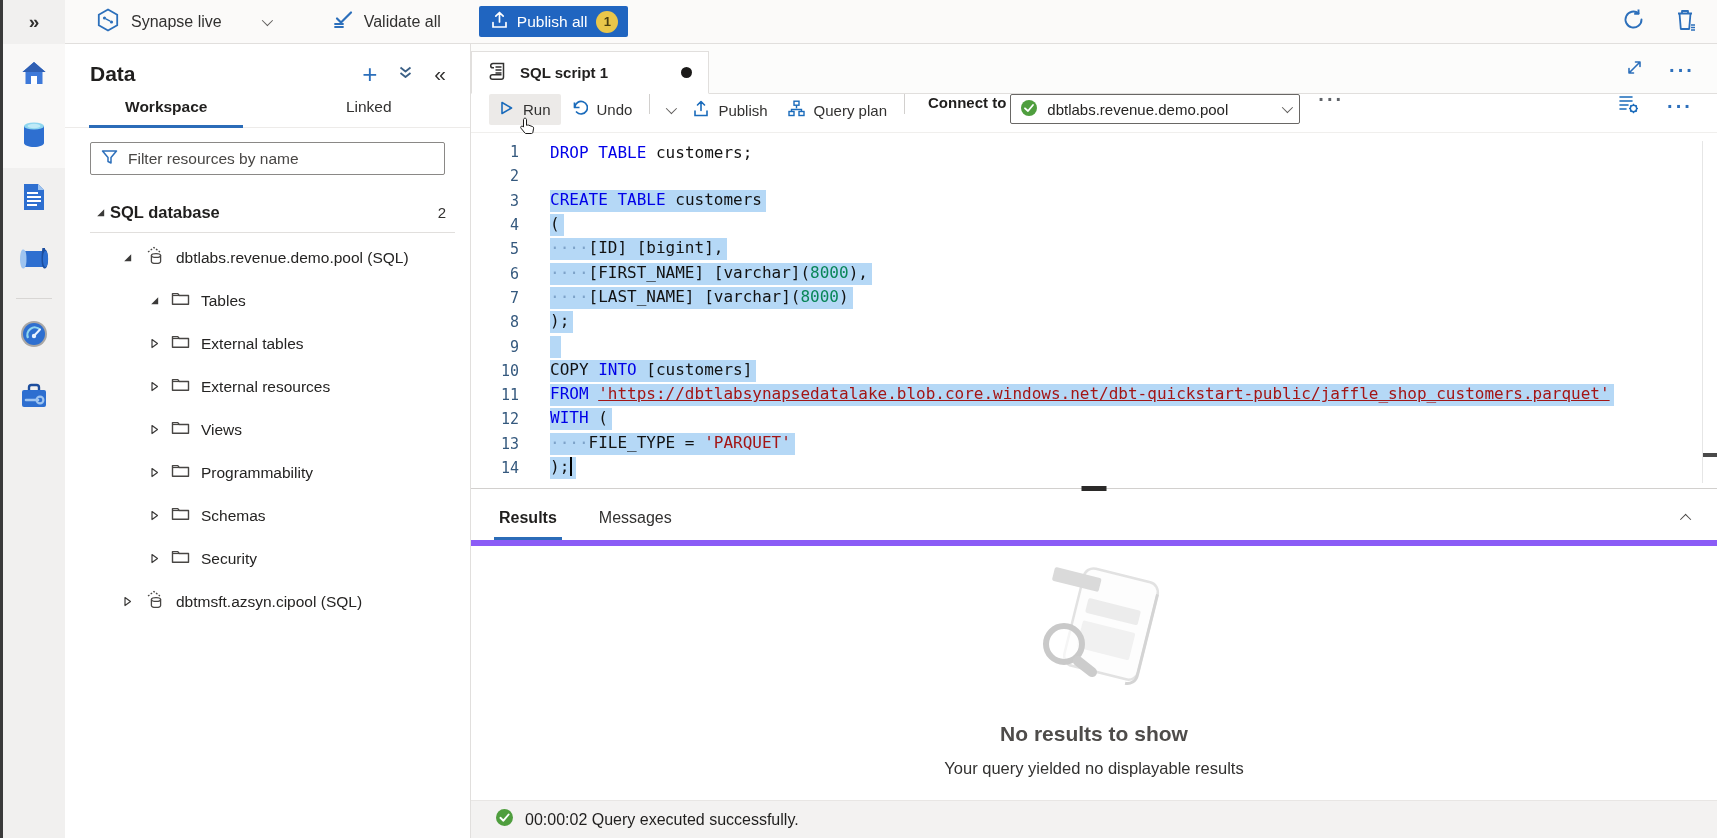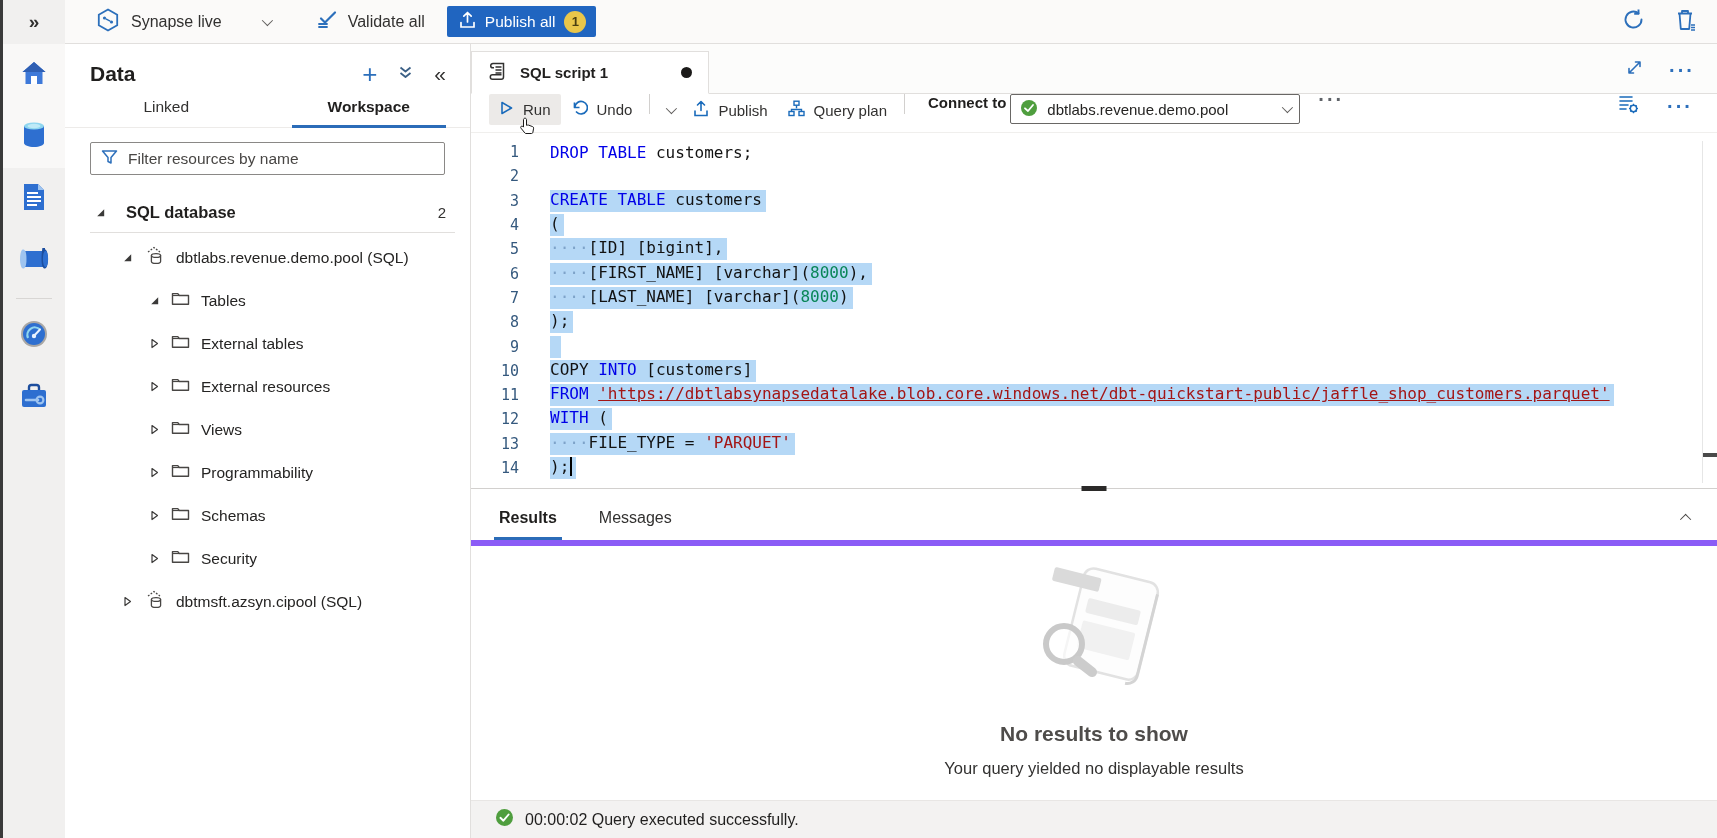--- a/index.html
+++ b/index.html
@@ -11,21 +11,21 @@
   .rail { width:65px; height:838px; background:#f1f0ef; flex:none; display:flex; flex-direction:column; border-left:3px solid #3a3a3a; }
   .rail-expand { height:44px; display:flex; align-items:center; justify-content:center; font-size:19px; font-weight:bold; color:#323130; cursor:pointer; }
   .rail-item { height:62px; display:flex; align-items:center; justify-content:center; }
   .rail-item.lite { background:#f9f8f7; }
   .rail-divider { height:1px; background:#d8d6d4; margin:6px 13px; }
 
   
   .main-col { flex:1; display:flex; flex-direction:column; min-width:0; }
 
   
-  .topbar { height:44px; background:#fbfaf9; border-bottom:1px solid #e1dfdd; display:flex; align-items:center; padding:0 20px 0 32px; flex:none; }
+  .topbar { height:44px; background:#fbfaf9; border-bottom:1px solid #e1dfdd; display:flex; align-items:center; padding:0 20px 0 32px; flex:none;gap:16px; }
   .mode-group { display:flex; align-items:center; gap:12px; font-size:16px; color:#323130; cursor:pointer; }
   .mode-chev { margin-left:28px; }
   .validate-btn { display:flex; align-items:center; gap:10px; font-size:16px; color:#323130; margin-left:46px; cursor:pointer; }
   .publish-btn { margin-left:22px; height:31px; background:#2065c0; border:none; border-radius:2px; color:#fff; font-size:15.5px; font-family:inherit; display:flex; align-items:center; gap:9px; padding:0 10px 0 12px; cursor:pointer; }
   .publish-badge { width:22px; height:22px; border-radius:50%; background:#e9c64a; color:#4a3f10; font-size:13px; font-weight:bold; display:flex; align-items:center; justify-content:center; }
   .topbar-right { margin-left:auto; display:flex; align-items:center; gap:30px; }
 
   
   .chev { display:inline-block; width:8px; height:8px; border-right:1.8px solid #605e5c; border-bottom:1.8px solid #605e5c; transform:rotate(45deg) translateY(-2px); }
   .chev.up { transform:rotate(225deg) translateY(-2px); }
@@ -41,21 +41,21 @@
   .dp-plus { font-size:26px; color:#2c6fbb; line-height:20px; cursor:pointer; }
   .dp-collapse-panel { font-size:21px; color:#323130; cursor:pointer; }
   .dp-tabs { display:flex; margin-top:12px; border-bottom:1px solid #edebe9; }
   .dp-tab { flex:1; text-align:center; font-size:15.5px; color:#323130; padding-bottom:11px; position:relative; cursor:pointer; }
   .dp-tab.active { font-weight:600; color:#201f1e; }
   .dp-tab.active::after { content:""; position:absolute; left:12%; right:12%; bottom:-1px; height:3px; background:#2b6cb8; }
   .dp-filter { margin:14px 25px 0 25px; height:33px; border:1px solid #8a8886; border-radius:2px; display:flex; align-items:center; gap:10px; padding:0 10px; }
   .dp-filter input { border:none; outline:none; flex:1; font-size:15.5px; font-family:inherit; color:#323130; background:transparent; }
   .dp-filter input::placeholder { color:#484644; }
   .dp-tree { margin-top:20px; }
-  .tree-section { display:flex; align-items:center; gap:20px; padding:0 24px 0 30px; height:34px; font-size:16.5px; font-weight:bold; color:#201f1e; cursor:pointer; }
+  .tree-section { display:flex; align-items:center; gap:4px; padding:0 24px 0 30px; height:34px; font-size:16.5px; font-weight:bold; color:#201f1e; cursor:pointer; }
   .tree-count { margin-left:auto; font-weight:normal; font-size:15px; color:#323130; }
   .tree-sec-divider { height:1px; background:#e1dfdd; margin:3px 15px 3px 25px; }
   .tree-row { height:43px; display:flex; align-items:center; gap:11px; font-size:15.5px; color:#252423; cursor:pointer; }
   .tree-row.lvl1 { padding-left:57px; }
   .tree-row.lvl2 { padding-left:84px; }
   .tree-row svg { flex:none; }
 
   
   .editor-col { flex:1; display:flex; flex-direction:column; min-width:0; }
   .tabrow { height:50px; background:#fcfcfb; border-bottom:1px solid #e1dfdd; display:flex; align-items:flex-end; position:relative; flex:none; }
@@ -240,22 +240,22 @@
             <span class="dp-plus">+</span>
             <span>
               <svg width="15" height="16" viewBox="0 0 15 16">
                   <path d="M2.5 3.5 7.5 7.5 12.5 3.5M2.5 9 7.5 13 12.5 9" fill="none" stroke="#3a5f85" stroke-width="1.8" stroke-linejoin="round"></path>
                 </svg>
             </span>
             <span class="dp-collapse-panel">«</span>
           </span>
         </div>
         <div class="dp-tabs">
+          <div class="dp-tab active">Workspace</div>
           <div class="dp-tab">Linked</div>
-          <div class="dp-tab active">Workspace</div>
         </div>
         <div class="dp-filter">
           <span>
             <svg width="17" height="16" viewBox="0 0 17 16">
                 <path d="M1.5 2h14l-5.5 6.5V14l-3-1.5V8.5z" fill="none" stroke="#2c6fbb" stroke-width="1.5" stroke-linejoin="round"></path>
               </svg>
           </span>
           <input type="text" placeholder="Filter resources by name" style="">
         </div>
         <div class="dp-tree">

